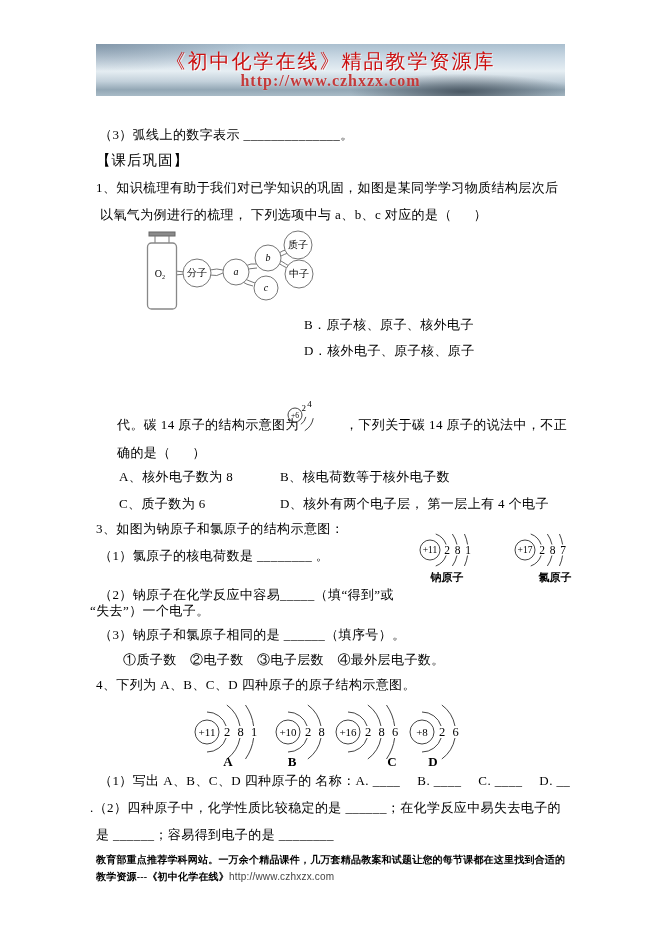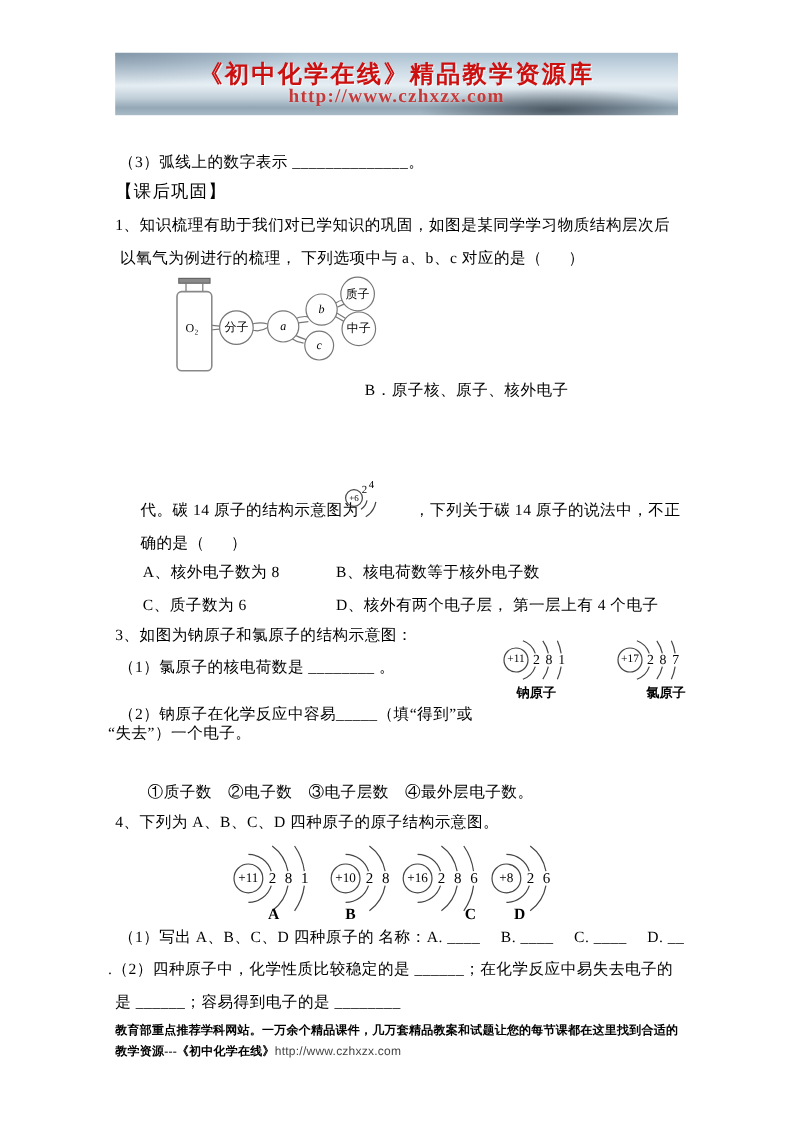--- a/index.html
+++ b/index.html
@@ -6,21 +6,21 @@
   .page{position:relative;width:661px;height:935px;background:#fff;overflow:hidden;
         font-family:"Liberation Serif","DejaVu Serif",serif;color:#000;}
   .line{position:absolute;font-size:13px;letter-spacing:0.4px;white-space:pre;line-height:18px;}
   .sec{font-size:14.5px;font-weight:normal;letter-spacing:1px;}
   
   .banner{position:absolute;left:96px;top:44px;width:469px;height:52px;overflow:hidden;
     background:
       radial-gradient(ellipse 160px 26px at 78% 92%, rgba(35,45,55,0.65) 0%, rgba(35,45,55,0.0) 70%),
       radial-gradient(ellipse 220px 40px at 0% 0%, rgba(98,118,138,0.55) 0%, rgba(98,118,138,0.0) 70%),
       linear-gradient(180deg,#aabfcf 0%,#cddbe6 28%,#e6eef3 52%,#c2d0da 72%,#93a7b5 88%,#a9bbc7 100%);}
-  .banner-title{margin-top:4px;text-align:center;font-weight:bold;font-size:20px;letter-spacing:2px;
+  .banner-title{margin-top:4px;text-align:center;font-weight:normal;font-size:20px;letter-spacing:2px;
     color:#cc0f0f;text-shadow:1px 1px 0 rgba(255,255,255,0.75);}
   .banner-url{margin-top:-3px;text-align:center;font-weight:bold;font-size:16px;letter-spacing:1px;
     color:#c43a3a;text-shadow:0 0 2px rgba(255,255,255,0.5);}
   svg{position:absolute;overflow:visible;}
   svg text{font-family:"Liberation Serif","DejaVu Serif",serif;}
   .atom-label{position:absolute;font-size:11px;font-weight:bold;text-align:center;width:60px;}
   .q4-label{position:absolute;font-size:13px;font-weight:bold;text-align:center;width:40px;
             font-family:"Liberation Serif",serif;}
   .footer{position:absolute;left:96px;width:476px;font-size:10px;font-weight:bold;
           letter-spacing:0.2px;white-space:pre;line-height:17px;}
@@ -79,20 +79,21 @@
       <text x="67" y="51">分子</text>
       <text x="106" y="50" font-style="italic">a</text>
       <text x="138" y="36" font-style="italic">b</text>
       <text x="136" y="66" font-style="italic">c</text>
       <text x="168" y="23">质子</text>
       <text x="169" y="52">中子</text>
     </g>
   </svg>
 
   <div class="line" style="left:304px;top:316px">B．原子核、原子、核外电子</div>
+  <div class="line" style="left:304px;top:342px">D．核外电子、原子核、原子</div>
 
   <div class="line" style="left:117px;top:416px">代。碳 14 原子的结构示意图为</div>
   <svg style="left:284px;top:399px" width="54" height="34" viewBox="0 0 54 34">
       <circle cx="11" cy="16" r="7" fill="none" stroke="#444" stroke-width="1"></circle>
       <text x="11" y="16" font-size="7.5" text-anchor="middle" dominant-baseline="central">+6</text>
       <path d="M21.83288528313429 17.910129954336234 A11 11 0 0 1 16.829111906565252 25.328529057720687" fill="none" stroke="#444" stroke-width="1"></path>
       <text x="19.66811828967394" y="9.22772377141776" font-size="9" text-anchor="middle" dominant-baseline="central">2</text>
       <path d="M29.218943430725847 19.212491286838212 A18.5 18.5 0 0 1 20.80350638831429 31.68888977889388" fill="none" stroke="#444" stroke-width="1"></path>
       <text x="25.578198941724356" y="4.610262706475321" font-size="9" text-anchor="middle" dominant-baseline="central">4</text>
     </svg>
@@ -130,20 +131,21 @@
       <text x="42.5" y="20" font-size="11.5" text-anchor="middle" dominant-baseline="central">8</text>
       <path d="M49.46737587922817 4 A38 38 0 0 1 52.59986702104145 14.5" fill="none" stroke="#444" stroke-width="1"></path>
       <path d="M52.59986702104145 25.5 A38 38 0 0 1 49.46737587922817 36" fill="none" stroke="#444" stroke-width="1"></path>
       <text x="53" y="20" font-size="11.5" text-anchor="middle" dominant-baseline="central">7</text>
     </svg>
   <div class="atom-label" style="left:417px;top:570px">钠原子</div>
   <div class="atom-label" style="left:525px;top:570px">氯原子</div>
 
   <div class="line" style="left:99px;top:586px">（2）钠原子在化学反应中容易_____（填“得到”或</div>
   <div class="line" style="left:90px;top:602px">“失去”）一个电子。</div>
+  <div class="line" style="left:99px;top:626px">（3）钠原子和氯原子相同的是 ______（填序号）。</div>
   <div class="line" style="left:123px;top:651px">①质子数　②电子数　③电子层数　④最外层电子数。</div>
 
   <div class="line" style="left:96px;top:676px">4、下列为 A、B、C、D 四种原子的原子结构示意图。</div>
 
   <svg style="left:160px;top:702px" width="115" height="62" viewBox="0 0 115 62">
       <circle cx="47" cy="30" r="12" fill="none" stroke="#444" stroke-width="1"></circle>
       <text x="47" y="30" font-size="11" text-anchor="middle" dominant-baseline="central">+11</text>
       <path d="M47 10 A20 20 0 0 1 66.07878402833892 24" fill="none" stroke="#444" stroke-width="1"></path>
       <path d="M66.07878402833892 36 A20 20 0 0 1 47 50" fill="none" stroke="#444" stroke-width="1"></path>
       <text x="67" y="30" font-size="12.5" text-anchor="middle" dominant-baseline="central">2</text>

